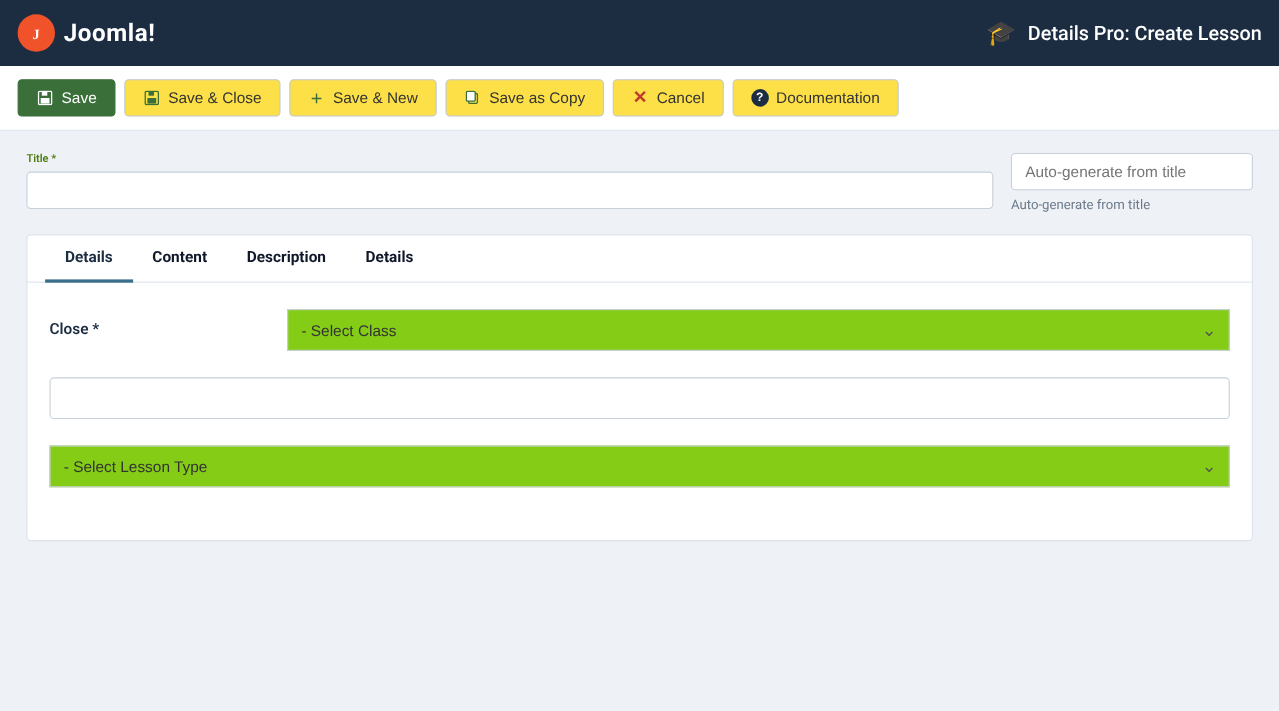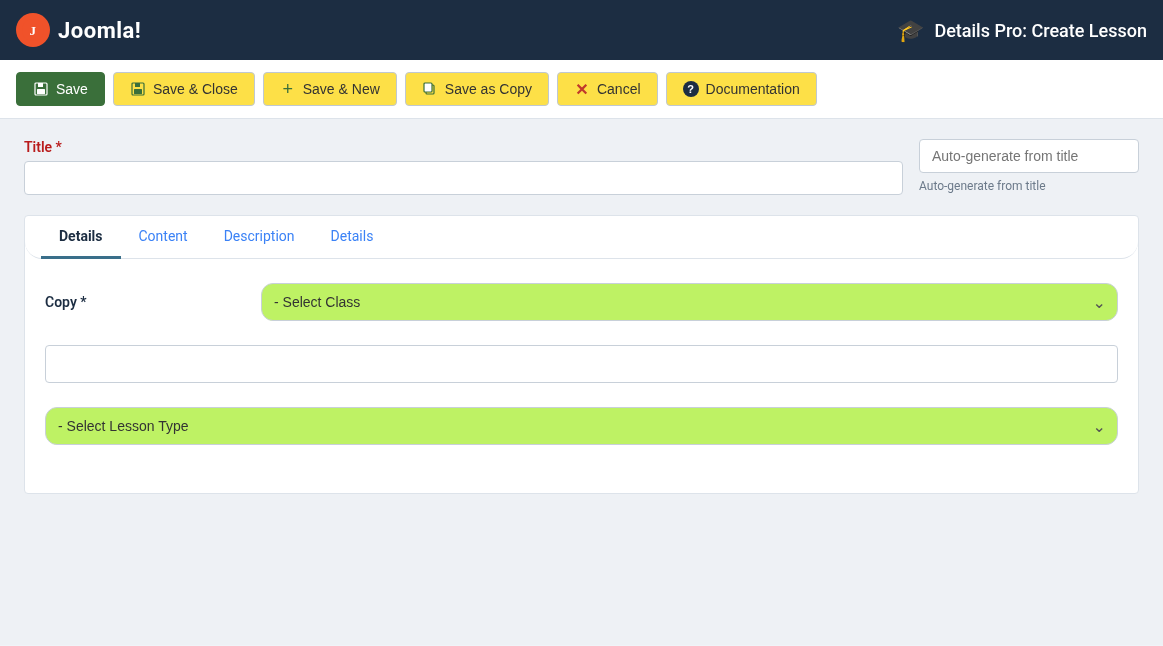--- a/index.html
+++ b/index.html
@@ -107,23 +107,23 @@
       flex-direction: column;
       gap: 6px;
     }
     .form-group.title-group {
       flex: 1;
     }
     .form-group.alias-group {
       width: 220px;
     }
     .form-label {
-      font-size: 14px;
+      font-size: 10px;
       font-weight: 600;
-      color: #b91c1c;
+      color: #4d7c0f;
     }
     .form-control {
       padding: 8px 12px;
       border: 1px solid #c8d0d9;
       border-radius: 4px;
       font-size: 14px;
       color: #333;
       background: #fff;
       outline: none;
       width: 100%;
@@ -136,27 +136,26 @@
     
     .tabs-section {
       background: #fff;
       border: 1px solid #dde3ea;
       border-radius: 4px;
     }
     .tab-list {
       display: flex;
       border-bottom: 1px solid #dde3ea;
       padding: 0 16px;
-      border-radius: 17px;
     }
     .tab-item {
       padding: 12px 18px;
       font-size: 14px;
-      font-weight: 400;
-      color: #3b82f6;
+      font-weight: 700;
+      color: #0f172a;
       cursor: pointer;
       border-bottom: 3px solid transparent;
       margin-bottom: -1px;
     }
     .tab-item.active {
       color: #1c2d42;
       font-weight: 700;
       border-bottom-color: #3a6f8a;
     }
 
@@ -183,24 +182,24 @@
     .select-wrapper {
       position: relative;
     }
     .select-wrapper select,
     .form-select {
       appearance: none;
       -webkit-appearance: none;
       width: 100%;
       padding: 10px 40px 10px 12px;
       border: 1px solid #c8d0d9;
-      border-radius: 12px;
+      border-radius: 0;
       font-size: 14px;
       color: #333;
-      background: #bef264;
+      background: #84cc16;
       cursor: pointer;
       outline: none;
     }
     .select-chevron {
       position: absolute;
       right: 12px;
       top: 50%;
       transform: translateY(-50%);
       pointer-events: none;
       color: #555;
@@ -322,21 +321,21 @@
     <div class="tab-list">
       <div class="tab-item active">Details</div>
       <div class="tab-item">Content</div>
       <div class="tab-item">Description</div>
       <div class="tab-item">Details</div>
     </div>
 
     <div class="tab-content">
 
       <div class="field-row">
-        <div class="field-label">Copy *</div>
+        <div class="field-label">Close *</div>
         <div class="field-input select-wrapper">
           <select class="form-select">
             <option>- Select Class</option>
           </select>
           <span class="select-chevron">⌄</span>
         </div>
       </div>
 
       <div class="field-row">
         <div class="field-input">

